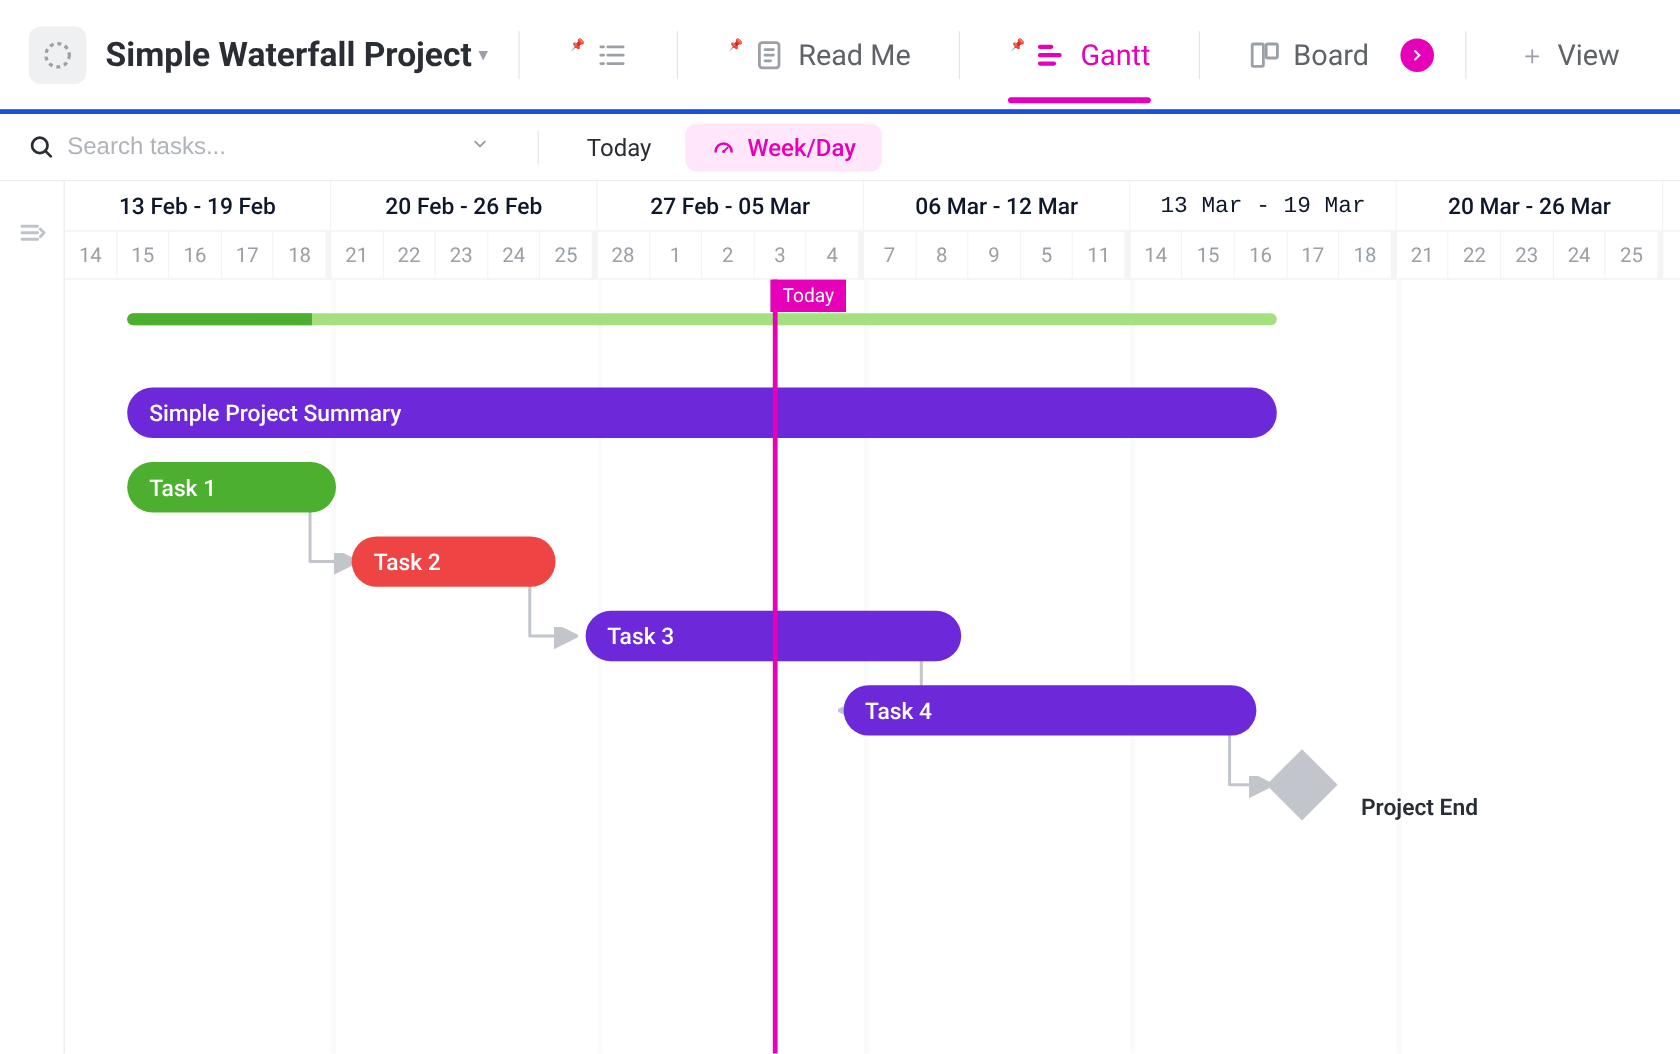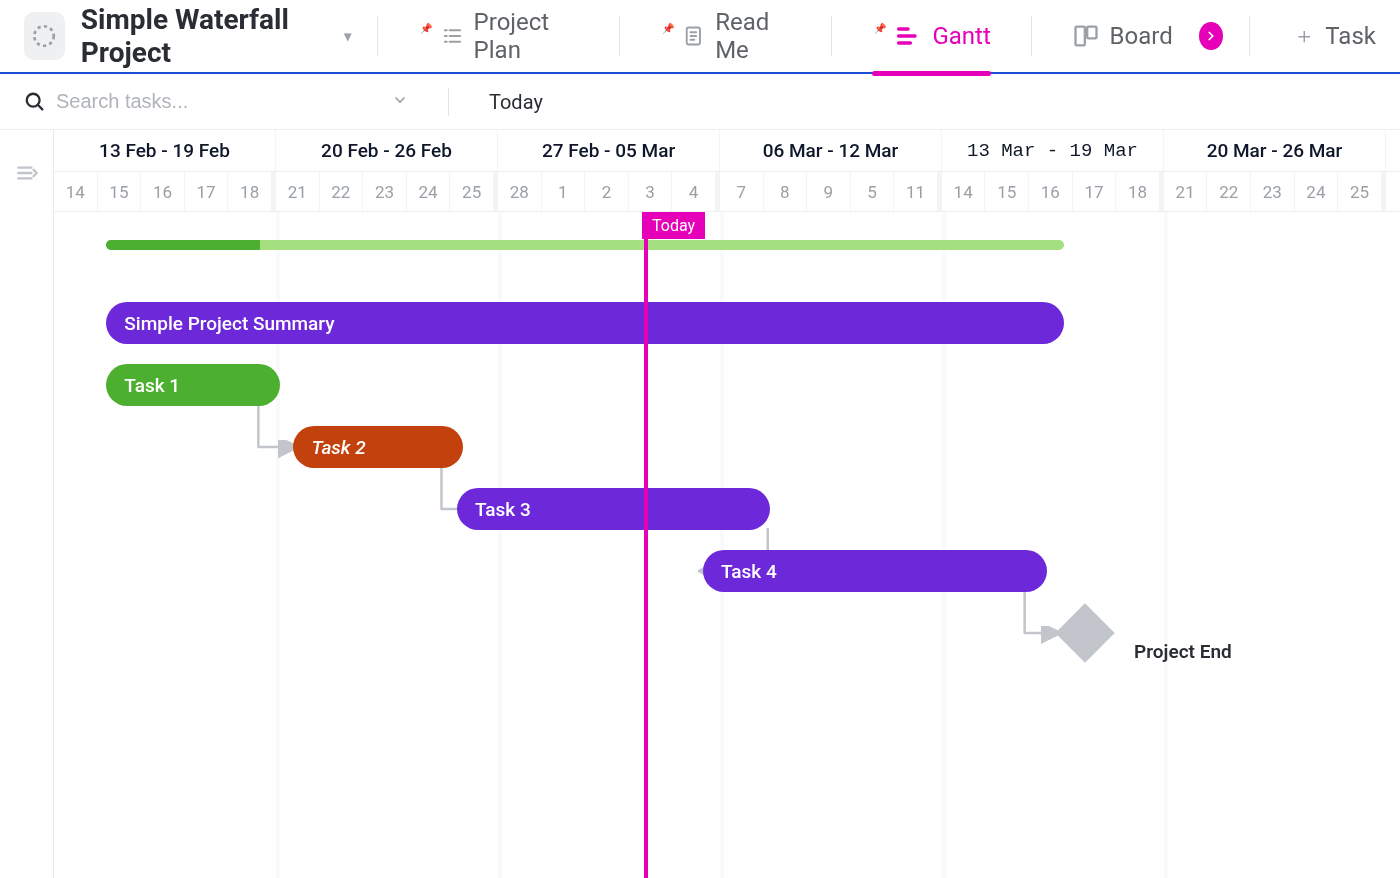--- a/index.html
+++ b/index.html
@@ -1,19 +1,19 @@
 <!DOCTYPE html>
 <html><head>
 <meta charset="utf-8">
 <style>
   * { box-sizing: border-box; margin: 0; padding: 0; }
   body { font-family: -apple-system, BlinkMacSystemFont, "Segoe UI", Roboto, Helvetica, Arial, sans-serif; background:#fff; color:#2a2e34; width:1400px; height:878px; overflow:hidden; }
   
   
-  .header { display:flex; align-items:center; height:74px; padding:0 24px; border-bottom:2px solid #1d4ed8; gap:8px; }
+  .header { display:flex; align-items:center; height:95px; padding:0 24px; border-bottom:4px solid #1d4ed8; gap:8px; }
   .project-icon { width:48px; height:48px; border-radius:10px; background:#eef0f2; display:flex; align-items:center; justify-content:center; margin-right:8px; }
   .project-title { font-size:28px; font-weight:700; color:#2a2e34; display:flex; align-items:center; gap:6px; cursor:pointer;}
   .caret-down { color:#9aa0a6; font-size:14px;}
   .divider { width:1px; height:40px; background:#e1e4e8; margin:0 18px; }
   .tab { display:flex; align-items:center; gap:10px; font-size:24px; color:#5f6368; padding:0 14px; height:78px; position:relative; cursor:pointer;}
   .tab.active { color:#e600b8; }
   .tab.active::after { content:""; position:absolute; left:14px; right:14px; bottom:-1px; height:5px; background:#e600b8; border-radius:3px;}
   .tab svg { width:28px; height:28px; }
   .tab .pin { font-size:10px; color:#b0b4ba; position:relative; top:-8px; left:2px;}
   .more-circle { width:28px; height:28px; border-radius:50%; background:#e600b8; display:flex; align-items:center; justify-content:center; color:#fff; margin-left:4px;}
@@ -45,21 +45,21 @@
   
   .today-line { position:absolute; top:0; bottom:-600px; width:4px; background:#e600b8; z-index:5;}
   .today-tag { position:absolute; background:#e600b8; color:#fff; font-size:16px; padding:4px 10px; border-radius:0; z-index:6;}
   
   .progress-bar { position:absolute; height:10px; border-radius:5px; background:#a4e07f; z-index:3;}
   .progress-fill { position:absolute; left:0; top:0; bottom:0; background:#4caf2f; border-radius:5px 0 0 5px;}
   
   .bar { position:absolute; height:42px; border-radius:21px; display:flex; align-items:center; padding:0 18px; color:#fff; font-size:19px; font-weight:500; z-index:3; cursor:pointer;}
   .bar.grey { background:#6d28d9; }
   .bar.green { background:#4caf2f; }
-  .bar.purple { background:#c2410c;font-style:italic; }
+  .bar.purple { background:#ef4444; }
   
   .connector { position:absolute; stroke:#c2c6cc; stroke-width:2.5; fill:none; z-index:2; pointer-events:none;}
   .connector marker path { fill:#c2c6cc; }
   
   .milestone { position:absolute; width:42px; height:42px; background:#c2c6cc; transform:rotate(45deg); z-index:3;}
   .milestone-label { position:absolute; font-size:19px; font-weight:600; color:#2a2e34; z-index:3;}
 </style>
 </head>
 <body>
 
@@ -73,21 +73,20 @@
     <span>Simple Waterfall Project</span>
     <span class="caret-down">▾</span>
   </div>
   <div class="divider"></div>
 
   <div class="tab">
     <span class="pin">📌</span>
     <svg viewBox="0 0 24 24">
         <path d="M4 6h2M4 12h2M4 18h2M9 6h11M9 12h11M9 18h11" stroke="#9aa0a6" stroke-width="2" stroke-linecap="round"></path>
       </svg>
-    <span>Project Plan</span>
   </div>
   <div class="divider"></div>
 
   <div class="tab">
     <span class="pin">📌</span>
     <svg viewBox="0 0 24 24">
         <rect x="5" y="3" width="14" height="18" rx="2" fill="none" stroke="#9aa0a6" stroke-width="2"></rect>
         <path d="M9 8h6M9 12h6M9 16h4" stroke="#9aa0a6" stroke-width="2" stroke-linecap="round"></path>
       </svg>
     <span>Read Me</span>
@@ -111,39 +110,47 @@
     <span>Board</span>
   </div>
   <div class="more-circle">
     <svg width="14" height="14" viewBox="0 0 24 24">
         <path d="M9 6l6 6-6 6" stroke="#fff" stroke-width="3" fill="none" stroke-linecap="round"></path>
       </svg>
   </div>
   <div class="divider"></div>
   <div class="add-view">
     <span style="font-size:22px;color:#9aa0a6;">＋</span>
-    <span>Task</span>
+    <span>View</span>
   </div>
 </div>
 
 <div class="toolbar">
   <div class="search-wrap">
     <svg width="22" height="22" viewBox="0 0 24 24">
         <circle cx="10" cy="10" r="7" fill="none" stroke="#2a2e34" stroke-width="2.5"></circle>
         <path d="M15 15l5 5" stroke="#2a2e34" stroke-width="2.5" stroke-linecap="round"></path>
       </svg>
     <input placeholder="Search tasks..." style="">
   </div>
   <div class="chevron-btn">
     <svg width="16" height="16" viewBox="0 0 24 24">
         <path d="M6 9l6 6 6-6" stroke="#9aa0a6" stroke-width="2.5" fill="none" stroke-linecap="round"></path>
       </svg>
   </div>
   <div class="vdiv"></div>
   <div class="today-btn">Today</div>
+  <div class="scale-pill">
+    <svg width="20" height="20" viewBox="0 0 24 24">
+        <path d="M4 16a8 8 0 0116 0" fill="none" stroke="#e600b8" stroke-width="2.5" stroke-linecap="round"></path>
+        <circle cx="12" cy="16" r="1.5" fill="#e600b8"></circle>
+        <path d="M12 16l4-4" stroke="#e600b8" stroke-width="2" stroke-linecap="round"></path>
+      </svg>
+    <span>Week/Day</span>
+  </div>
 </div>
 
 <div class="timeline">
   <div class="left-rail">
     <svg width="26" height="26" viewBox="0 0 24 24">
         <path d="M4 7h12M4 12h12M4 17h12M18 9l3 3-3 3" stroke="#c0c4ca" stroke-width="2.2" fill="none" stroke-linecap="round" stroke-linejoin="round"></path>
       </svg>
   </div>
   <div class="weeks-row" id="weeks-row">
       <div class="week-cell" style="width: 222px;">13 Feb - 19 Feb</div>
@@ -210,18 +217,18 @@
           </marker>
         </defs>
         <path d="M 204.35999999999999 192 V 235 H 239.44000000000003" stroke="#c2c6cc" stroke-width="2.5" fill="none" marker-end="url(#arrow)" stroke-linejoin="round"></path>
         <path d="M 387.48 254 V 297 H 422.56" stroke="#c2c6cc" stroke-width="2.5" fill="none" marker-end="url(#arrow)" stroke-linejoin="round"></path>
         <path d="M 713.7600000000001 316 V 359 H 648.92" stroke="#c2c6cc" stroke-width="2.5" fill="none" marker-end="url(#arrow)" stroke-linejoin="round"></path>
         <path d="M 970.64 378 V 421 H 1002.08" stroke="#c2c6cc" stroke-width="2.5" fill="none" marker-end="url(#arrow)" stroke-linejoin="round"></path>
       </svg>
       <div class="bar grey" style="left: 52.32px; top: 90px; width: 957.76px;">Simple Project Summary</div>
       <div class="bar green" style="left: 52.32px; top: 152px; width: 174.04px;">Task 1</div>
       <div class="bar purple" style="left: 239.44px; top: 214px; width: 170.04px;">Task 2</div>
-      <div class="bar grey" style="left: 403px; top: 276px; width: 313.2px;">Task 3</div>
+      <div class="bar grey" style="left: 434px; top: 276px; width: 313.2px;">Task 3</div>
       <div class="bar grey" style="left: 648.92px; top: 338px; width: 343.72px;">Task 4</div>
       <div class="milestone" style="left: 1010.08px; top: 400px;"></div>
       <div class="milestone-label" style="left: 1080.08px; top: 428px;">Project End</div>
     </div>
 </div>
 
 </body></html>

